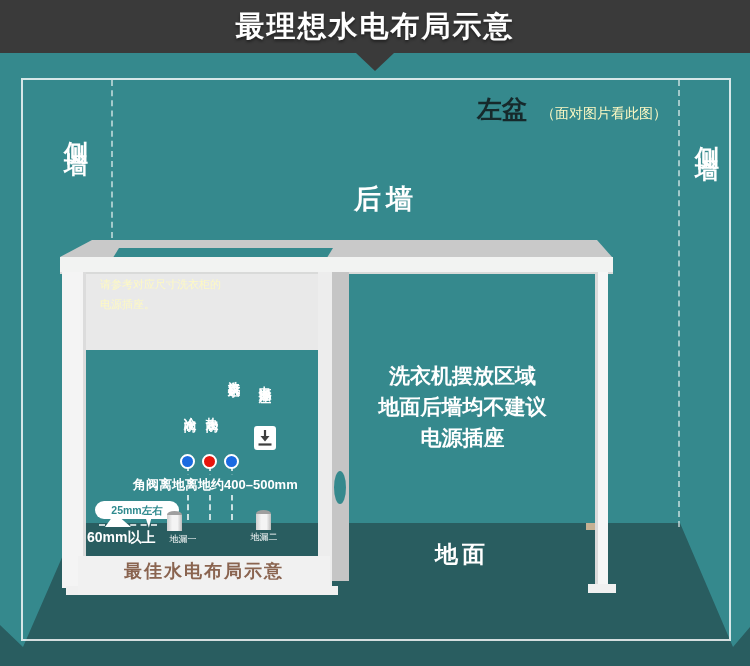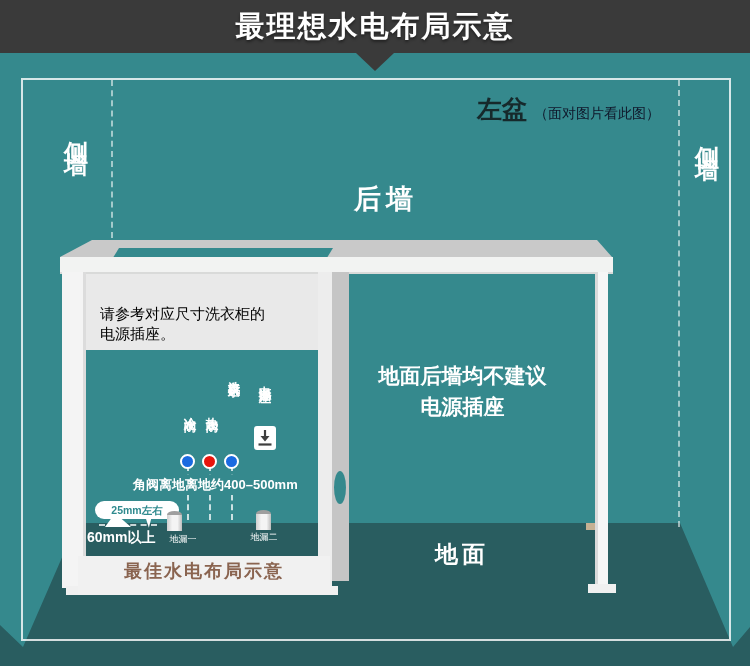--- a/index.html
+++ b/index.html
@@ -41,29 +41,29 @@
   }
   .v-text{writing-mode:vertical-rl;text-orientation:upright;}
   .sidewall{font-size:24px;letter-spacing:10px;}
   .sidewall.left{left:60px;top:122px;}
   .sidewall.right{left:691px;top:127px;}
   .backwall{left:354px;top:181px;font-size:27px;letter-spacing:5px;}
   .floor-label{left:435px;top:539px;font-size:23px;letter-spacing:4px;}
 
   .basin{left:477px;top:93px;z-index:2;display:flex;align-items:baseline;white-space:nowrap;}
   .basin-main{font-size:25px;font-weight:bold;color:#16292b;}
-  .basin-note{font-size:14px;color:#0f172a;margin-left:7px;}
+  .basin-note{font-size:14px;color:#fef9c3;margin-left:14px;}
 
   .placement{left:340px;top:360px;width:245px;text-align:center;z-index:2;
     color:#fff;font-weight:bold;font-size:21px;line-height:31px;}
 
   
   .interior-back{left:82px;top:260px;width:237px;height:90px;background:#e9e9e9;z-index:3;}
-  .size-note{left:100px;top:304px;width:200px;z-index:4;
-    color:#000000;font-size:15px;line-height:20px;}
+  .size-note{left:100px;top:274px;width:200px;z-index:4;
+    color:#fef9c3;font-size:11px;line-height:20px;}
   .counter-top{left:60px;top:240px;width:552px;height:17px;background:#c9c9c9;z-index:4;
     clip-path:polygon(32px 0px,537px 0px,552px 17px,0px 17px);}
   .counter-hole{left:111px;top:248px;width:222px;height:13px;background:#35898d;z-index:4;
     clip-path:polygon(8px 0px,222px 0px,214px 13px,0px 13px);}
   .counter-front{left:60px;top:257px;width:553px;height:15px;background:#f2f3f2;z-index:4;
     border-bottom:2px solid #d9dad9;}
   .left-panel{left:62px;top:272px;width:24px;height:316px;background:#f4f4f4;z-index:4;
     border-right:3px solid #dcdcdc;box-sizing:border-box;}
   .right-panel-front{left:318px;top:272px;width:14px;height:314px;background:#ededed;z-index:4;}
   .right-panel-side{left:332px;top:272px;width:17px;height:309px;background:#c5c5c5;z-index:4;}
@@ -119,20 +119,21 @@
   <div class="abs wall-label v-text sidewall right">侧墙</div>
   <div class="abs wall-label backwall">后墙</div>
   <div class="abs wall-label floor-label">地面</div>
 
   <div class="abs basin">
     <span class="basin-main">左盆</span>
     <span class="basin-note">（面对图片看此图）</span>
   </div>
 
   <div class="abs placement">
+    <div>洗衣机摆放区域</div>
     <div>地面后墙均不建议</div>
     <div>电源插座</div>
   </div>
 
   <div class="abs interior-back"></div>
   <div class="abs size-note">
     <div>请参考对应尺寸洗衣柜的</div>
     <div>电源插座。</div>
   </div>
   <div class="abs counter-top"></div>

